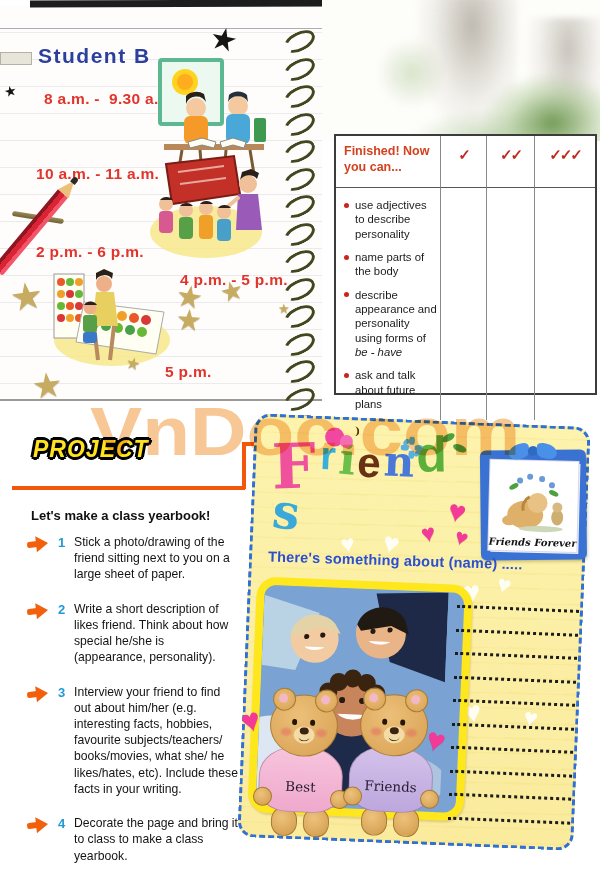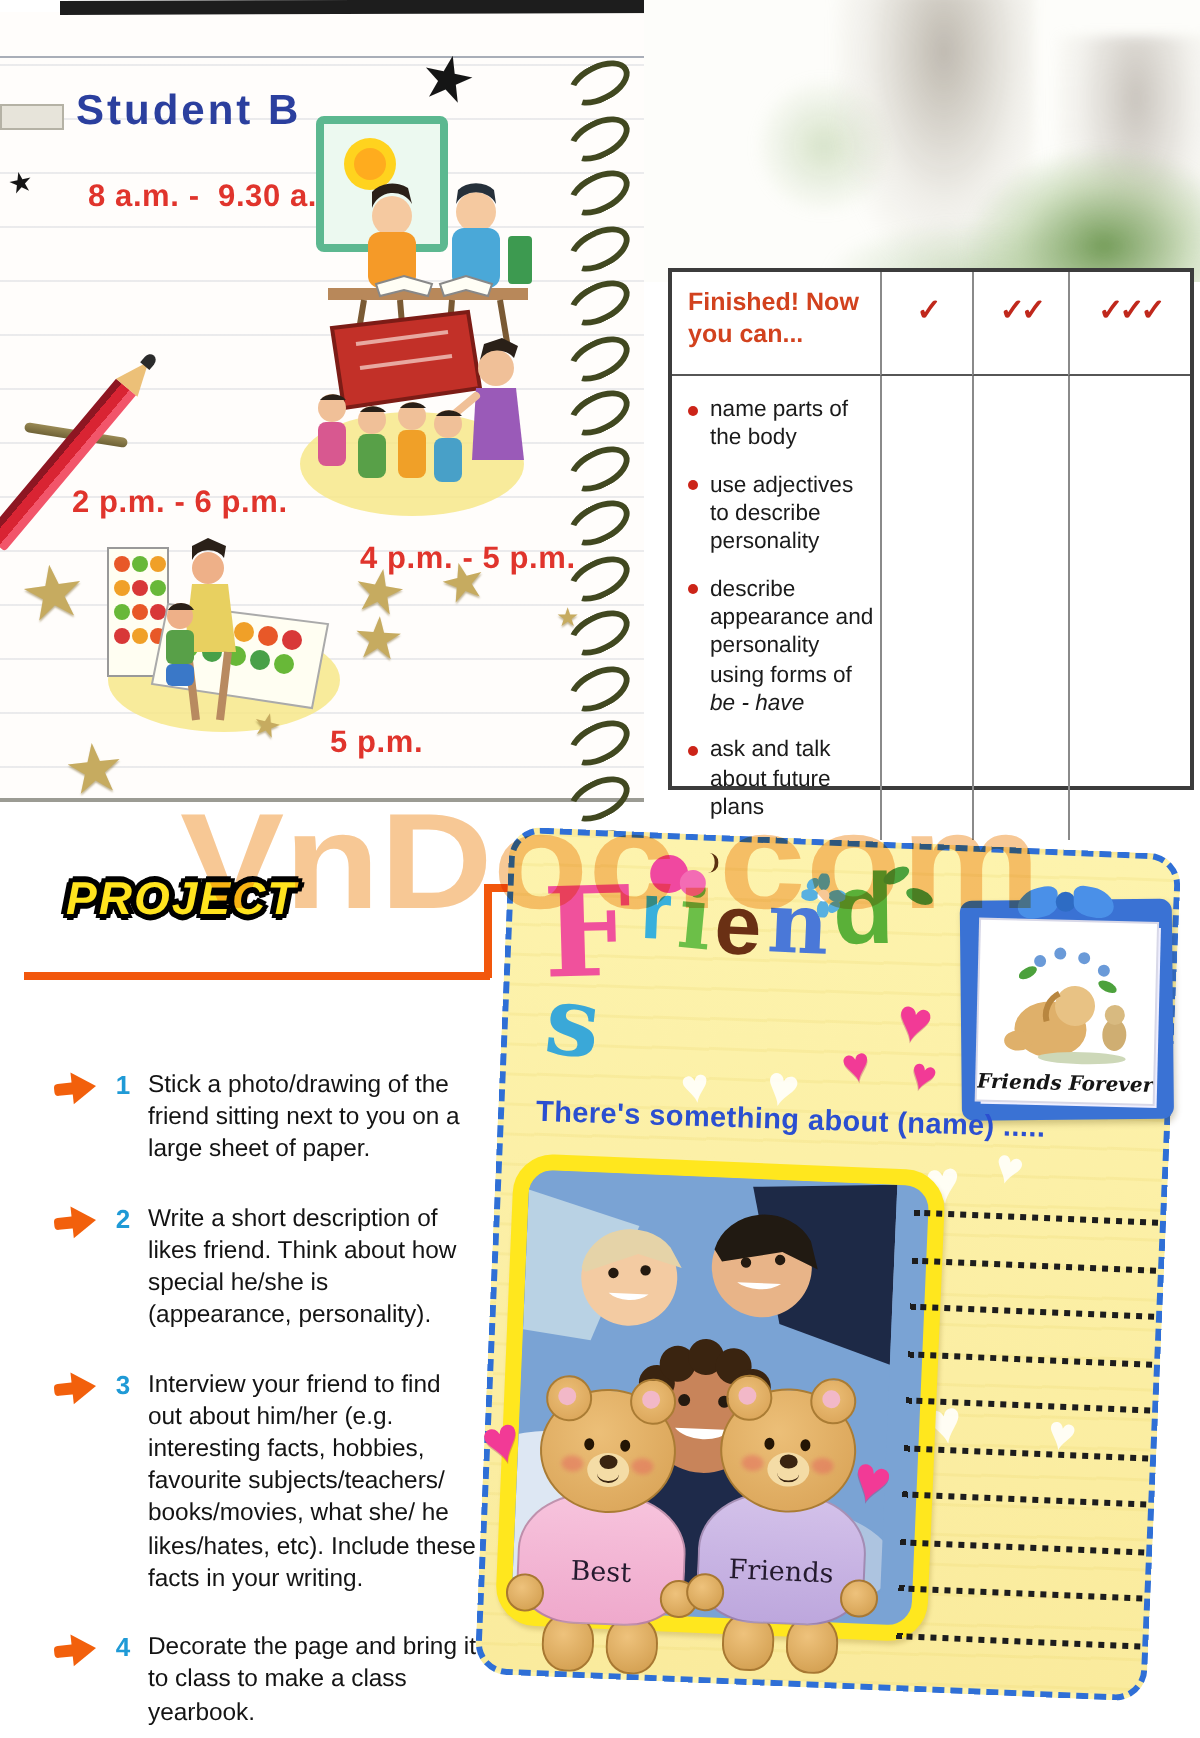--- a/index.html
+++ b/index.html
@@ -178,20 +178,21 @@
 <div class="stage">
 
   <section class="notebook">
     <div class="nb-topbar"></div>
     <div class="nb-topline"></div>
     <div class="nb-sticker"></div>
 
     <h1 class="student-title">Student B</h1>
 
     <div class="time t1">8 a.m. -  9.30 a.m.</div>
+    <div class="time t2">10 a.m. - 11 a.m.</div>
     <div class="time t3">2 p.m. - 6 p.m.</div>
     <div class="time t4">4 p.m. - 5 p.m.</div>
     <div class="time t5">5 p.m.</div>
 
     <svg class="ill ill-study" width="110" height="118" viewBox="0 0 110 118">
       <rect x="2" y="2" width="62" height="64" rx="2" fill="#ecf9f0" stroke="#5cb890" stroke-width="4"></rect>
       <circle cx="27" cy="24" r="13" fill="#ffd31e"></circle>
       <circle cx="27" cy="24" r="8" fill="#ffa31e" opacity=".8"></circle>
       <rect x="6" y="86" width="100" height="6" fill="#b8885a"></rect>
       <path d="M24 92 L20 116 M42 92 L44 116 M68 92 L66 116 M92 92 L96 116" stroke="#7a5a34" stroke-width="3"></path>
@@ -317,38 +318,39 @@
         <span>✓</span>
       </div>
     <div class="cl-cell cl-hrow cl-check">
         <span>✓✓</span>
       </div>
     <div class="cl-cell cl-hrow cl-check">
         <span>✓✓✓</span>
       </div>
     <div class="cl-cell cl-first">
       <ul class="cl-items">
+        <li><span>use adjectives to describe personality</span><i></i></li>
         <li><span>name parts of the body</span><i></i></li>
-        <li><span>use adjectives to describe personality</span><i></i></li>
         <li><span>describe appearance and personality using forms of </span><i>be - have</i></li>
         <li><span>ask and talk about future plans</span><i></i></li>
       </ul>
     </div>
     <div class="cl-cell"></div>
     <div class="cl-cell"></div>
     <div class="cl-cell"></div>
   </section>
 
   <div class="watermark">VnDoc.com</div>
 
   <section class="project">
     <h2 class="project-label">PROJECT</h2>
     <div class="pline pline-h1"></div>
     <div class="pline pline-v"></div>
     <div class="pline pline-h2"></div>
+    <div class="project-intro">Let's make a class yearbook!</div>
     <div class="steps">
       <div class="step">
         <span class="step-arrow"></span>
         <span class="step-num">1</span>
         <span class="step-text">Stick a photo/drawing of the friend sitting next to you on a large sheet of paper.</span>
       </div>
       <div class="step">
         <span class="step-arrow"></span>
         <span class="step-num">2</span>
         <span class="step-text">Write a short description of likes friend. Think about how special he/she is (appearance, personality).</span>

